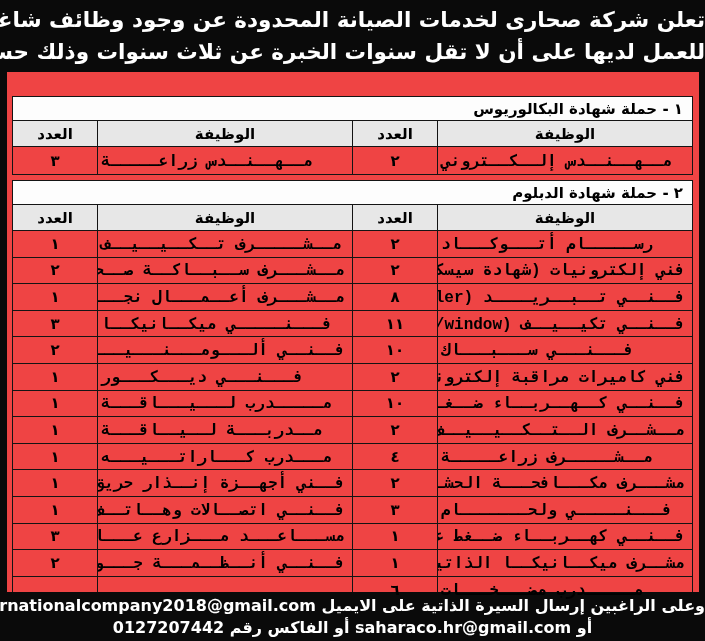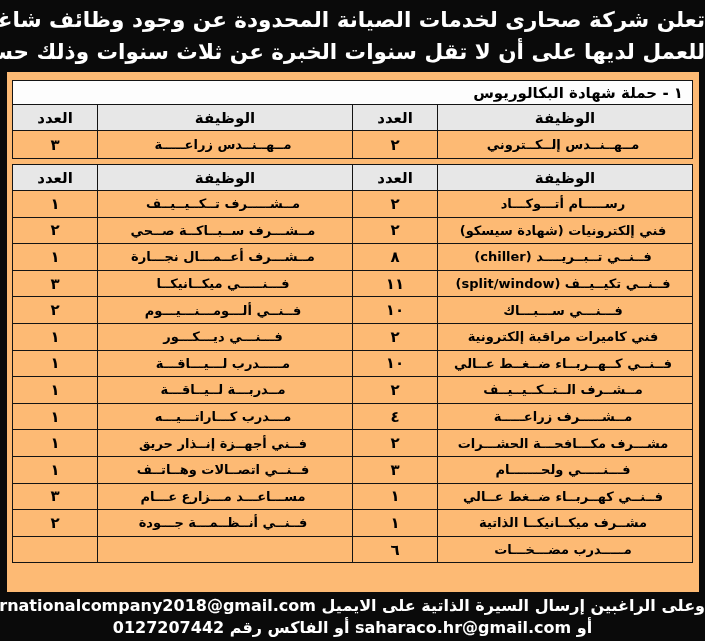--- a/index.html
+++ b/index.html
@@ -17,24 +17,24 @@
     font-weight: bold;
     width: 705px;
   }
   .band-top { height: 72px; padding-top: 4px; }
   .band-top .line { font-size: 21.5px; line-height: 32px; white-space: nowrap; }
   .band-bottom { height: 49px; padding-top: 3px; }
   .band-bottom .line { font-size: 16px; line-height: 21.5px; white-space: nowrap; }
   .content {
     width: 705px;
     height: 520px;
-    background: #fdba74;
+    background: #ef4444;
     border-left: 7px solid #0a0a0a;
     border-right: 6px solid #0a0a0a;
-    padding: 8px 6px 0 5px;
+    padding: 24px 6px 0 5px;
   }
   table {
     width: 100%;
     border-collapse: collapse;
     direction: rtl;
     table-layout: fixed;
   }
   td, th {
     border: 1.6px solid #141414;
     font-weight: bold;
@@ -48,24 +48,25 @@
     padding: 1px 9px 1px 2px;
     background: #fdfdfd;
   }
   th {
     background: #e7e7e7;
     font-size: 15px;
     height: 26px;
     text-align: center;
   }
   td.job {
-    text-align: center;
-    font-size: 13px;
+    text-align: left;
+    font-size: 16px;
     padding: 0 7px 0 3px;
     white-space: nowrap;
+    font-family: Liberation Mono, monospace;
   }
   td.num {
     text-align: center;
     font-size: 15px;
   }
   .t-bachelor td.job, .t-bachelor td.num { height: 28px; }
   .t-diploma td.job, .t-diploma td.num { height: 26.6px; }
   .gap { height: 5px; }
   col.c-job { width: 37.5%; }
   col.c-num { width: 12.5%; }
@@ -109,20 +110,23 @@
   <div class="gap"></div>
 
   <table class="t-diploma">
     <colgroup>
         <col class="c-job">
         <col class="c-num">
         <col class="c-job">
         <col class="c-num">
       </colgroup>
     <tbody>
+        <tr>
+      <td class="title-cell" colspan="4">٢ - حملة شهادة الدبلوم</td>
+    </tr>
     <tr>
       <th>الوظيفة</th>
       <th>العدد</th>
       <th>الوظيفة</th>
       <th>العدد</th>
     </tr>
     <tr>
       <td class="job">رســـــام أتـــوكـــاد</td>
       <td class="num">٢</td>
       <td class="job">مــشـــــرف تــكــيــيــف</td>

